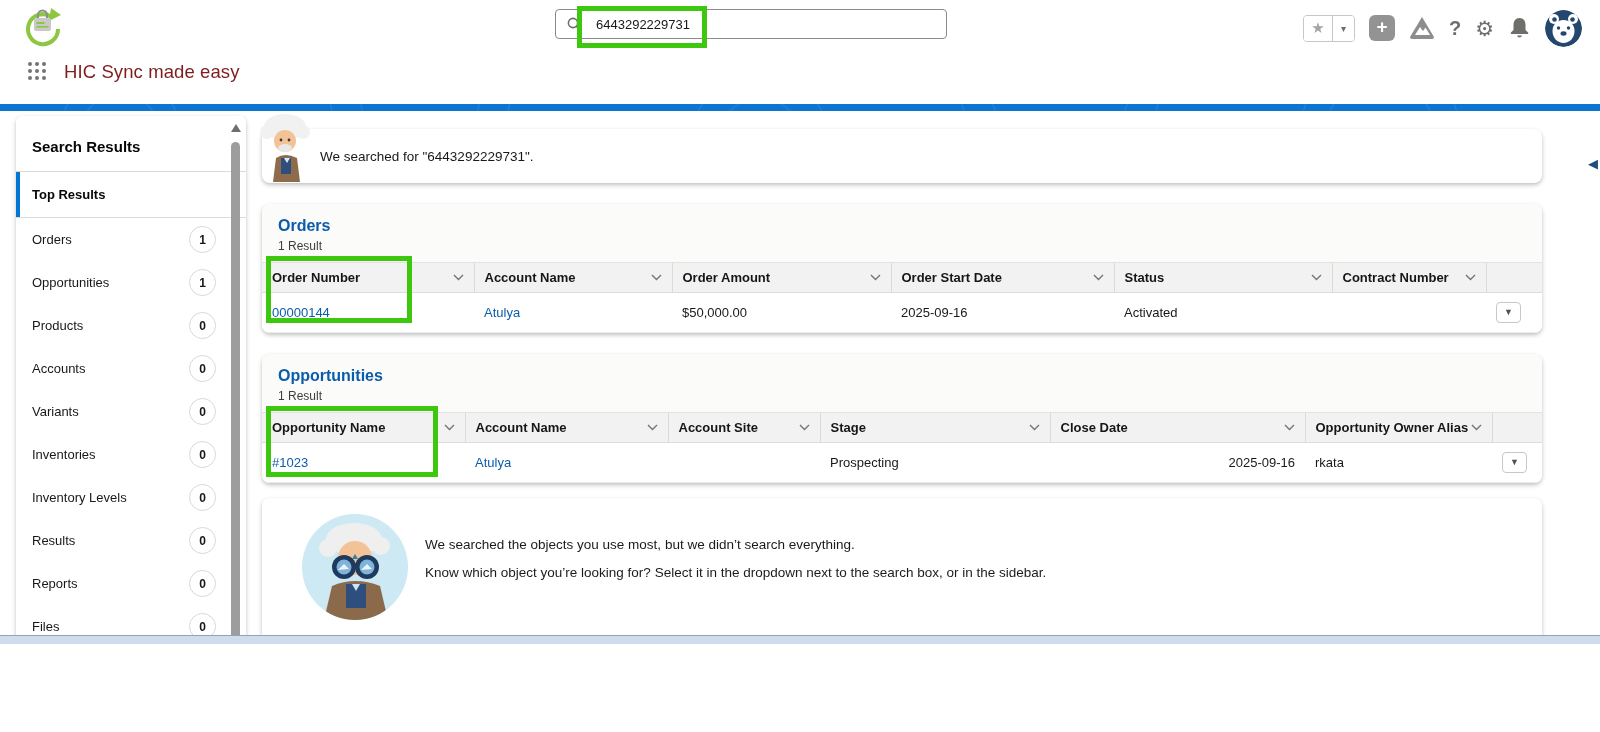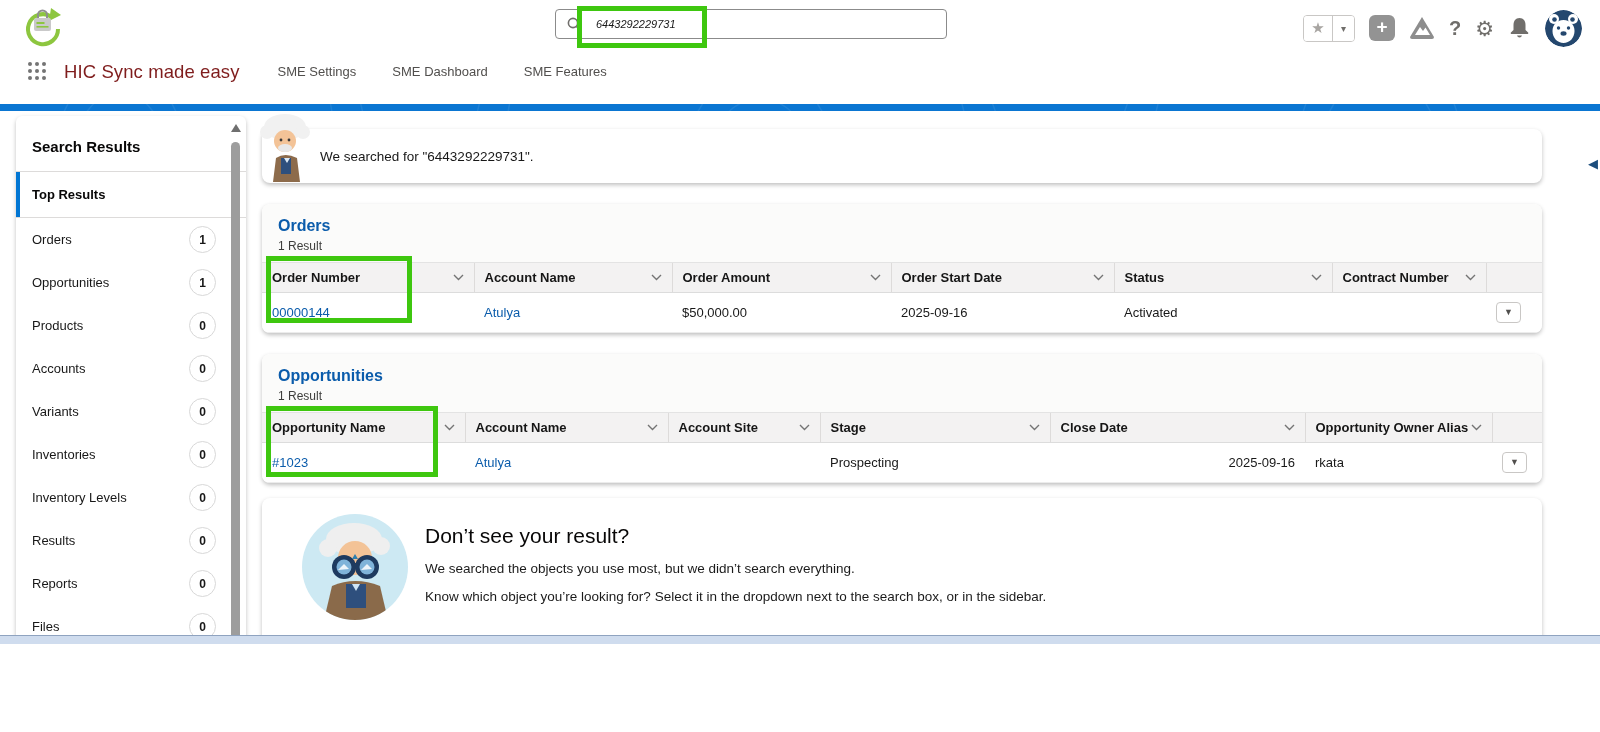--- a/index.html
+++ b/index.html
@@ -5,22 +5,22 @@
   * { margin:0; padding:0; box-sizing:border-box; }
   html,body { width:1600px; height:732px; overflow:hidden; background:#fff;
     font-family:"Liberation Sans","DejaVu Sans",sans-serif; color:#181818; }
 
   
   .ghead { position:absolute; left:0; top:0; width:1600px; height:55px; background:#fff; z-index:5; }
   .logo { position:absolute; left:20px; top:5px; width:46px; height:46px; }
   .search-wrap { position:absolute; left:555px; top:9px; width:392px; height:30px;
     border:1px solid #8b8b8b; border-radius:4px; background:#fff; display:flex; align-items:center; }
   .search-wrap svg { margin-left:11px; flex:0 0 auto; }
-  .search-input { border:none; outline:none; flex:1; height:24px; font-size:11px; color:#181818;
-    padding-left:14px; font-family:inherit; background:transparent;font-style:italic; }
+  .search-input { border:none; outline:none; flex:1; height:24px; font-size:13px; color:#181818;
+    padding-left:14px; font-family:inherit; background:transparent; }
   .hicons { position:absolute; right:18px; top:9px; height:38px; display:flex; align-items:center; gap:14px; }
   .fav-combo { display:flex; height:27px; border:1px solid #c9c7c5; border-radius:4px; overflow:hidden; }
   .fav-star { width:28px; display:flex; align-items:center; justify-content:center; color:#a8a5a2; font-size:15px; background:#fff; }
   .fav-caret { width:22px; display:flex; align-items:center; justify-content:center; color:#706e6b; font-size:10px; border-left:1px solid #c9c7c5; background:#fff; }
   .plus-tile { width:26px; height:26px; border-radius:6px; background:#939393; color:#fff;
     font-size:19px; line-height:24px; text-align:center; font-weight:bold; }
   .help-q { color:#706e6b; font-size:20px; font-weight:bold; }
   .gear { color:#706e6b; font-size:21px; line-height:21px; }
   .avatar { width:37px; height:37px; border-radius:50%; overflow:hidden; }
 
@@ -156,25 +156,20 @@
       <i></i>
       <i></i>
       <i></i>
       <i></i>
       <i></i>
       <i></i>
       <i></i>
       <i></i>
   </div>
   <div class="appname">HIC Sync made easy</div>
-  <div class="navtabs">
-    <div class="navtab">SME Settings</div>
-    <div class="navtab">SME Dashboard</div>
-    <div class="navtab">SME Features</div>
-  </div>
 </div>
 
 <div class="content">
   <div class="blue-strip"></div>
   <svg class="pattern" width="1600" height="420">
     <g fill="none" stroke="rgba(255,255,255,0.08)" stroke-width="1.5">
       <circle cx="120" cy="30" r="60"></circle>
         <circle cx="120" cy="30" r="40"></circle>
       <circle cx="420" cy="-10" r="90"></circle>
         <circle cx="420" cy="-10" r="60"></circle>
@@ -446,21 +441,20 @@
           <circle cx="65" cy="53" r="12" fill="#1e3a5f"></circle>
           <circle cx="42" cy="53" r="7.5" fill="#7fb3d9"></circle>
           <circle cx="65" cy="53" r="7.5" fill="#7fb3d9"></circle>
           <path d="M36 56 l6 -6 l5 5 z" fill="#fff" opacity=".85"></path>
           <path d="M59 56 l6 -6 l5 5 z" fill="#fff" opacity=".85"></path>
           <rect x="50" y="49" width="7" height="5" fill="#1e3a5f"></rect>
           <path d="M53 40 l3 5 h-6 z" fill="#2f7fae"></path>
         </svg>
       </div>
       <div class="nores-text">
-        <div class="nores-title">Don’t see your result?</div>
         <div class="nores-line">We searched the objects you use most, but we didn’t search everything.</div>
         <div class="nores-line">Know which object you’re looking for? Select it in the dropdown next to the search box, or in the sidebar.</div>
       </div>
     </div>
   </div>
 
   <div class="panel-toggle">◀</div>
   <div class="bottom-bar"></div>
 </div>
 

